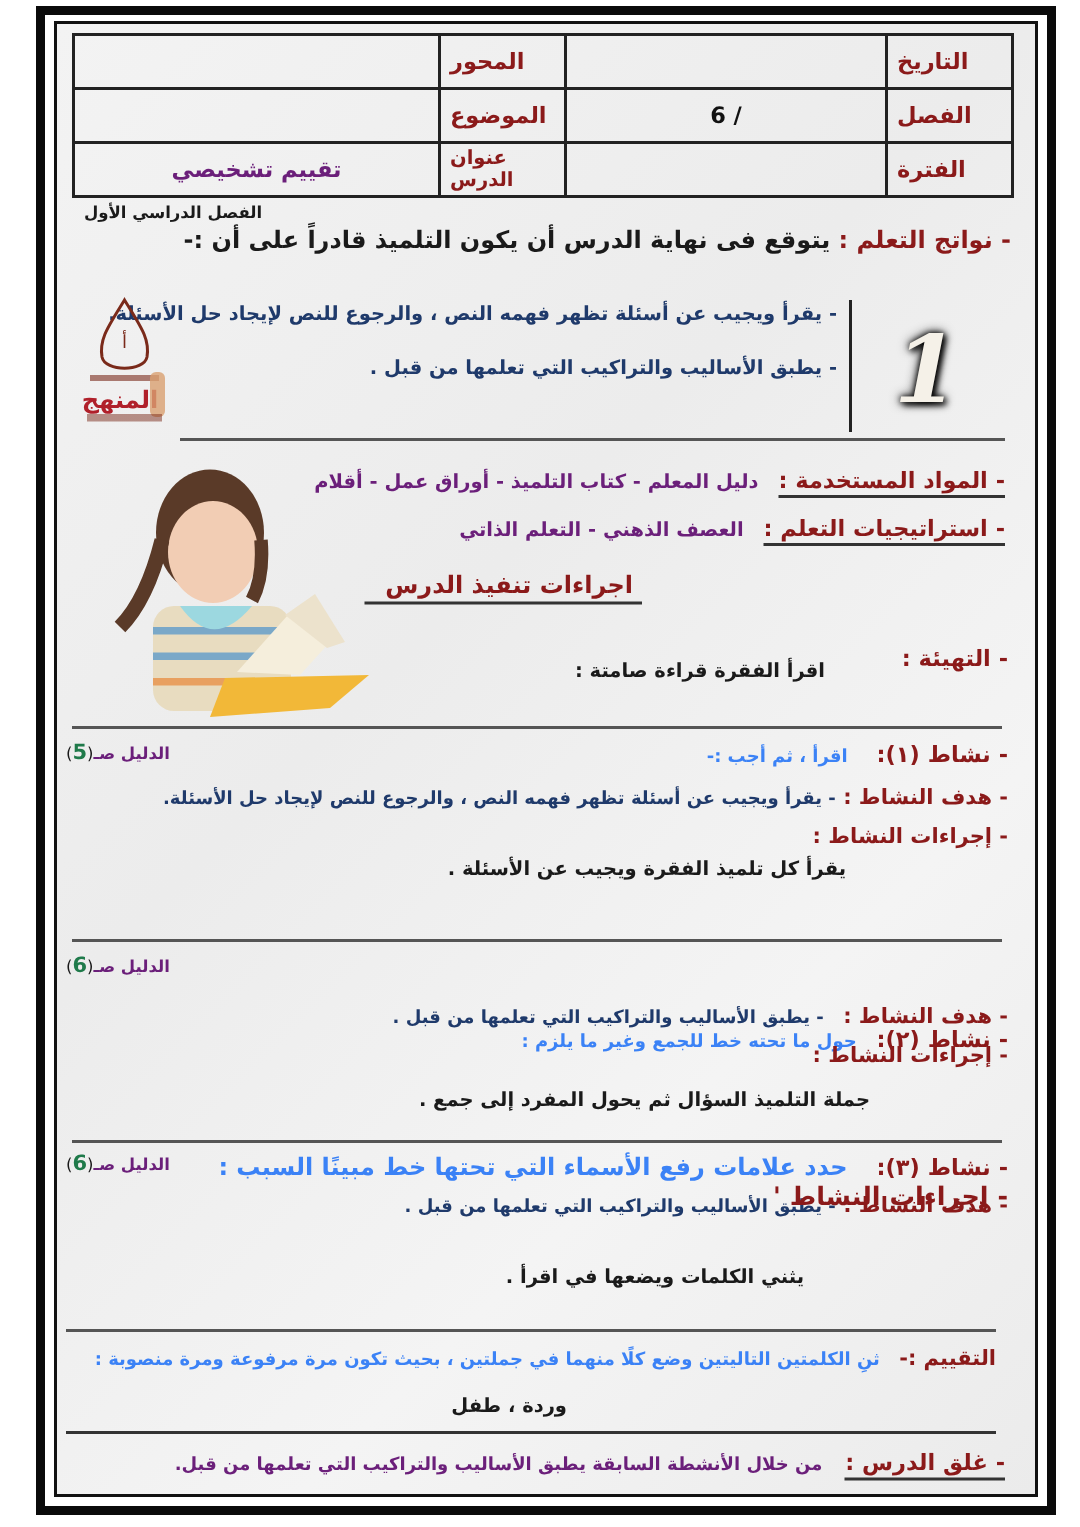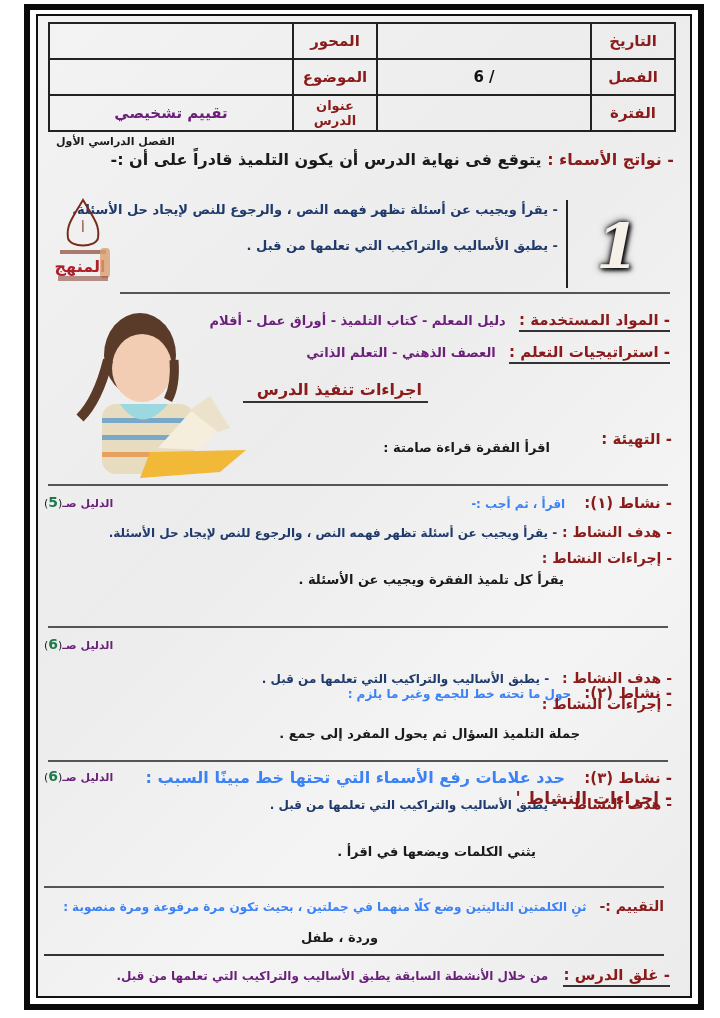--- a/index.html
+++ b/index.html
@@ -16,21 +16,21 @@
     border:2px solid #111; box-sizing:border-box;
     background:linear-gradient(135deg,#f3f3f3 0%,#ececec 40%,#f4f4f4 70%,#ebebeb 100%);
   }
   .header-table {
     position:absolute; left:48px; top:22px; width:628px; height:108px;
     border-collapse:collapse; direction:rtl;
   }
   .header-table td {
     border:2px solid #222; height:34px; padding:0 6px; font-weight:bold; font-size:15px;
   }
-  .lbl { color:#8b1a1a; text-align:center; }
+  .lbl { color:#8b1a1a; text-align:left; }
   .val { text-align:center; color:#111; }
   .val-purple { text-align:center; color:#6b1f7a; }
 
   .txt { position:absolute; white-space:nowrap; font-weight:bold; }
   .red { color:#8b1a1a; }
   .dark { color:#1a1a1a; }
   .purple { color:#6b1f7a; }
   .teal { color:#3b82f6; }
   .navy { color:#1f3a6b; }
   .green { color:#1f7a4a; }
@@ -76,21 +76,21 @@
     <td class="val"></td>
     <td class="lbl" style="font-size:13px">عنوان الدرس</td>
     <td class="val-purple">تقييم تشخيصي</td>
   </tr>
 </tbody>
   </table>
 
 <div class="txt dark" style="left:56px; top:135px; font-size:11px;">الفصل الدراسي الأول</div>
 
 <div class="txt" style="right:46px; top:150px; font-size:16px;">
-  <span class="red">- نواتج الأسماء :</span>
+  <span class="red">- نواتج التعلم :</span>
   <span class="dark">يتوقع فى نهاية الدرس أن يكون التلميذ قادراً على أن :-</span>
 </div>
 
 <div class="big-one">1</div>
 <div class="vbar"></div>
 <div class="txt navy" style="right:162px; top:202px; font-size:13px;">- يقرأ ويجيب عن أسئلة تظهر فهمه النص ، والرجوع للنص لإيجاد حل الأسئلة.</div>
 <div class="txt navy" style="right:162px; top:238px; font-size:13px;">- يطبق الأساليب والتراكيب التي تعلمها من قبل .</div>
 
 <svg class="logo" viewBox="0 0 62 88">
   <path d="M31 4 C20 22 14 30 16 42 C18 52 44 52 46 42 C48 30 42 22 31 4 Z" fill="none" stroke="#7a2a1a" stroke-width="2"></path>

